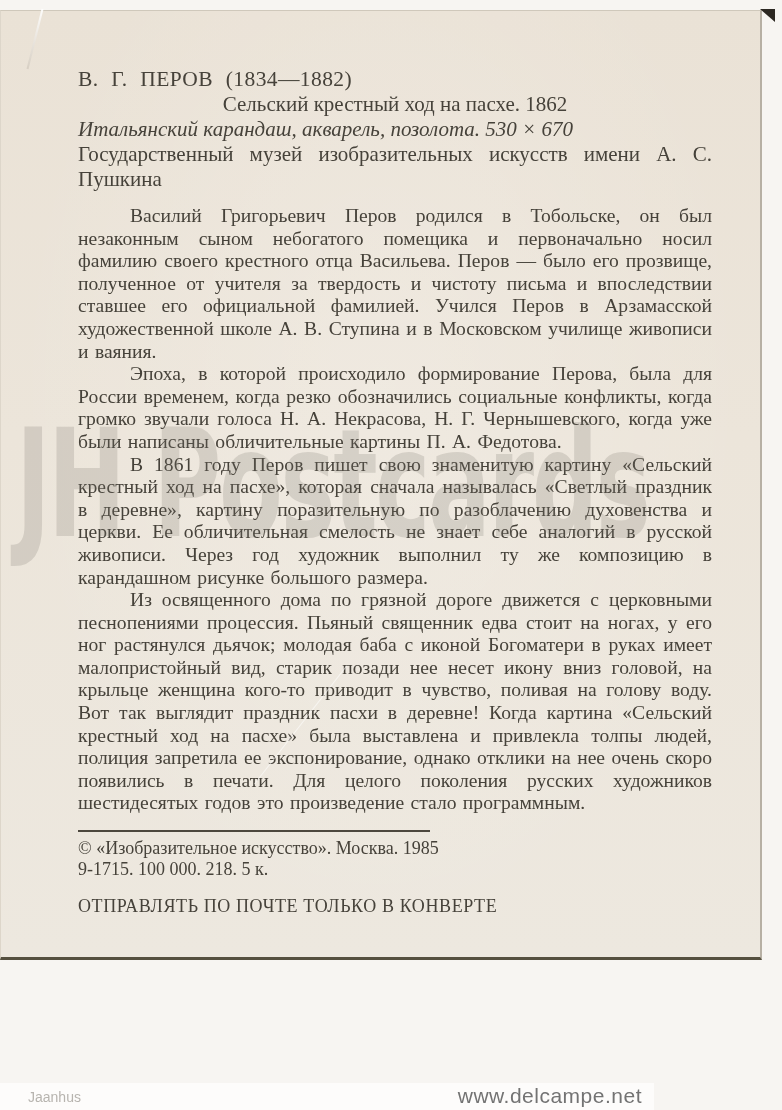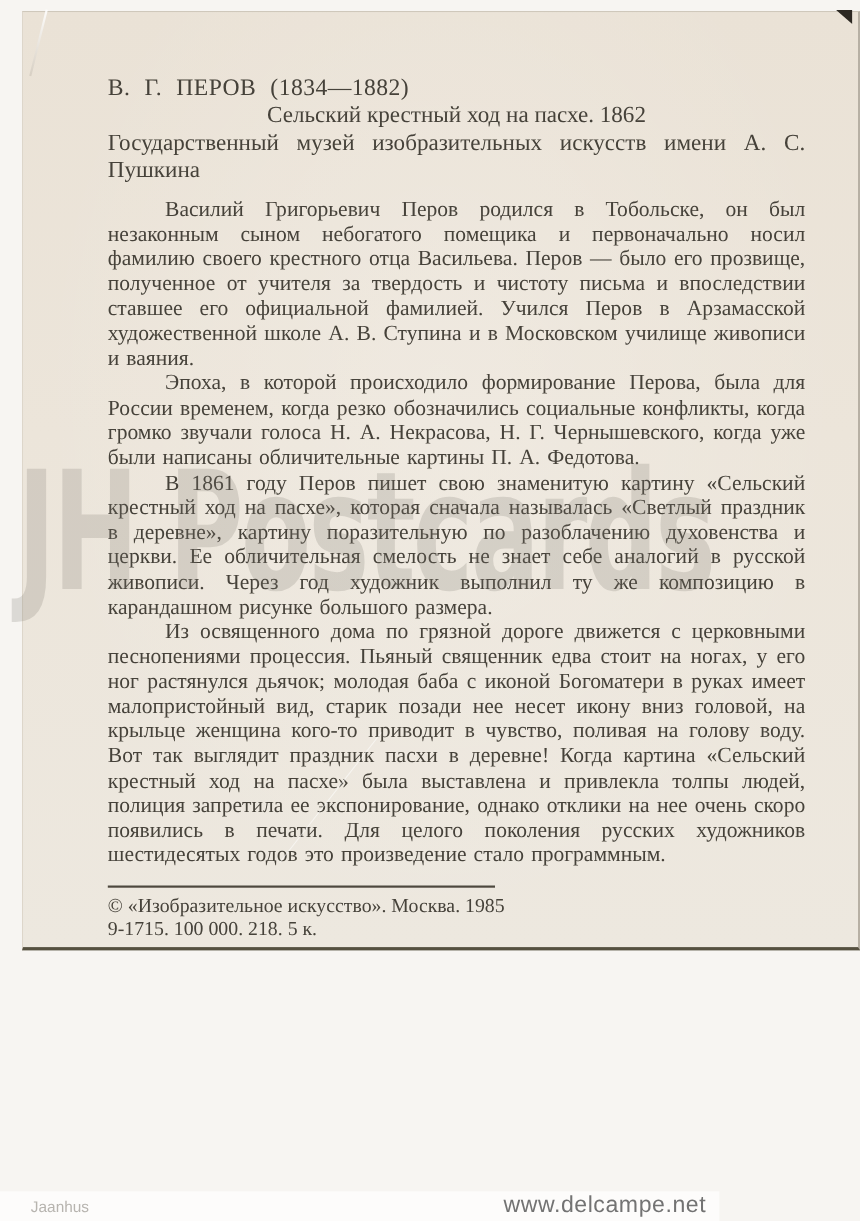--- a/index.html
+++ b/index.html
@@ -8,22 +8,22 @@
   body {
     width: 782px; height: 1110px;
     position: relative;
     overflow: hidden;
     background: #f7f5f2;
     font-family: "Liberation Serif", serif;
   }
   
   .card {
     position: absolute;
-    left: 20px; top: 10px;
-    width: 762px; height: 854px;
+    left: 0; top: 10px;
+    width: 762px; height: 950px;
     box-sizing: border-box;
     background:
       radial-gradient(ellipse at 50% 40%, rgba(255,255,255,0.18), rgba(0,0,0,0) 70%),
       linear-gradient(180deg, #eae2d6 0%, #ece5da 45%, #ede8df 100%);
     border-top: 1px solid #cfc8bb;
     border-left: 1px solid #ddd6ca;
     border-right: 2px solid #b7b0a4;
     border-bottom: 3px solid #55503f;
     padding: 56px 48px 0 77px;
     color: #46423a;
@@ -116,34 +116,36 @@
   }
 </style>
 </head>
 <body>
 
 <div class="card" lang="ru">
 
   <div class="header-block">
     <div class="artist-line">В.  Г.  ПЕРОВ (1834—1882)</div>
     <div class="title-line">Сельский крестный ход на пасхе. 1862</div>
+    <div class="medium-line">Итальянский карандаш, акварель, позолота. 530 × 670</div>
     <div class="museum-line">Государственный музей изобразительных искусств имени А. С. Пушкина</div>
   </div>
 
   <div class="body-block">
     <p>Василий Григорьевич Перов родился в Тобольске, он был незаконным сыном небогатого помещика и первоначально носил фамилию своего крестного отца Васильева. Перов — было его прозвище, полученное от учителя за твердость и чистоту письма и впоследствии ставшее его официальной фамилией. Учился Перов в Арзамасской художественной школе А. В. Ступина и в Московском училище живописи и ваяния.</p>
     <p>Эпоха, в которой происходило формирование Перова, была для России временем, когда резко обозначились социальные конфликты, когда громко звучали голоса Н. А. Некрасова, Н. Г. Чернышевского, когда уже были написаны обличительные картины П. А. Федотова.</p>
     <p>В 1861 году Перов пишет свою знаменитую картину «Сельский крестный ход на пасхе», которая сначала называлась «Светлый праздник в деревне», картину поразительную по разоблачению духовенства и церкви. Ее обличительная смелость не знает себе аналогий в русской живописи. Через год художник выполнил ту же композицию в карандашном рисунке большого размера.</p>
     <p>Из освященного дома по грязной дороге движется с церковными песнопениями процессия. Пьяный священник едва стоит на ногах, у его ног растянулся дьячок; молодая баба с иконой Богоматери в руках имеет малопристойный вид, старик позади нее несет икону вниз головой, на крыльце женщина кого-то приводит в чувство, поливая на голову воду. Вот так выглядит праздник пасхи в деревне! Когда картина «Сельский крестный ход на пасхе» была выставлена и привлекла толпы людей, полиция запретила ее экспонирование, однако отклики на нее очень скоро появились в печати. Для целого поколения русских художников шестидесятых годов это произведение стало программным.</p>
   </div>
 
   <div class="imprint-block">
     <div class="imprint-rule"></div>
     <div class="copyright-line">©  «Изобразительное искусство». Москва. 1985</div>
     <div class="printcode-line">9-1715. 100 000. 218. 5 к.</div>
+    <div class="mailing-line">ОТПРАВЛЯТЬ ПО ПОЧТЕ ТОЛЬКО В КОНВЕРТЕ</div>
   </div>
 
 </div>
 
 <div class="crease"></div>
 <div class="scratch"></div>
 <div class="corner-mark"></div>
 
 <div class="watermark">JH Postcards</div>
 

